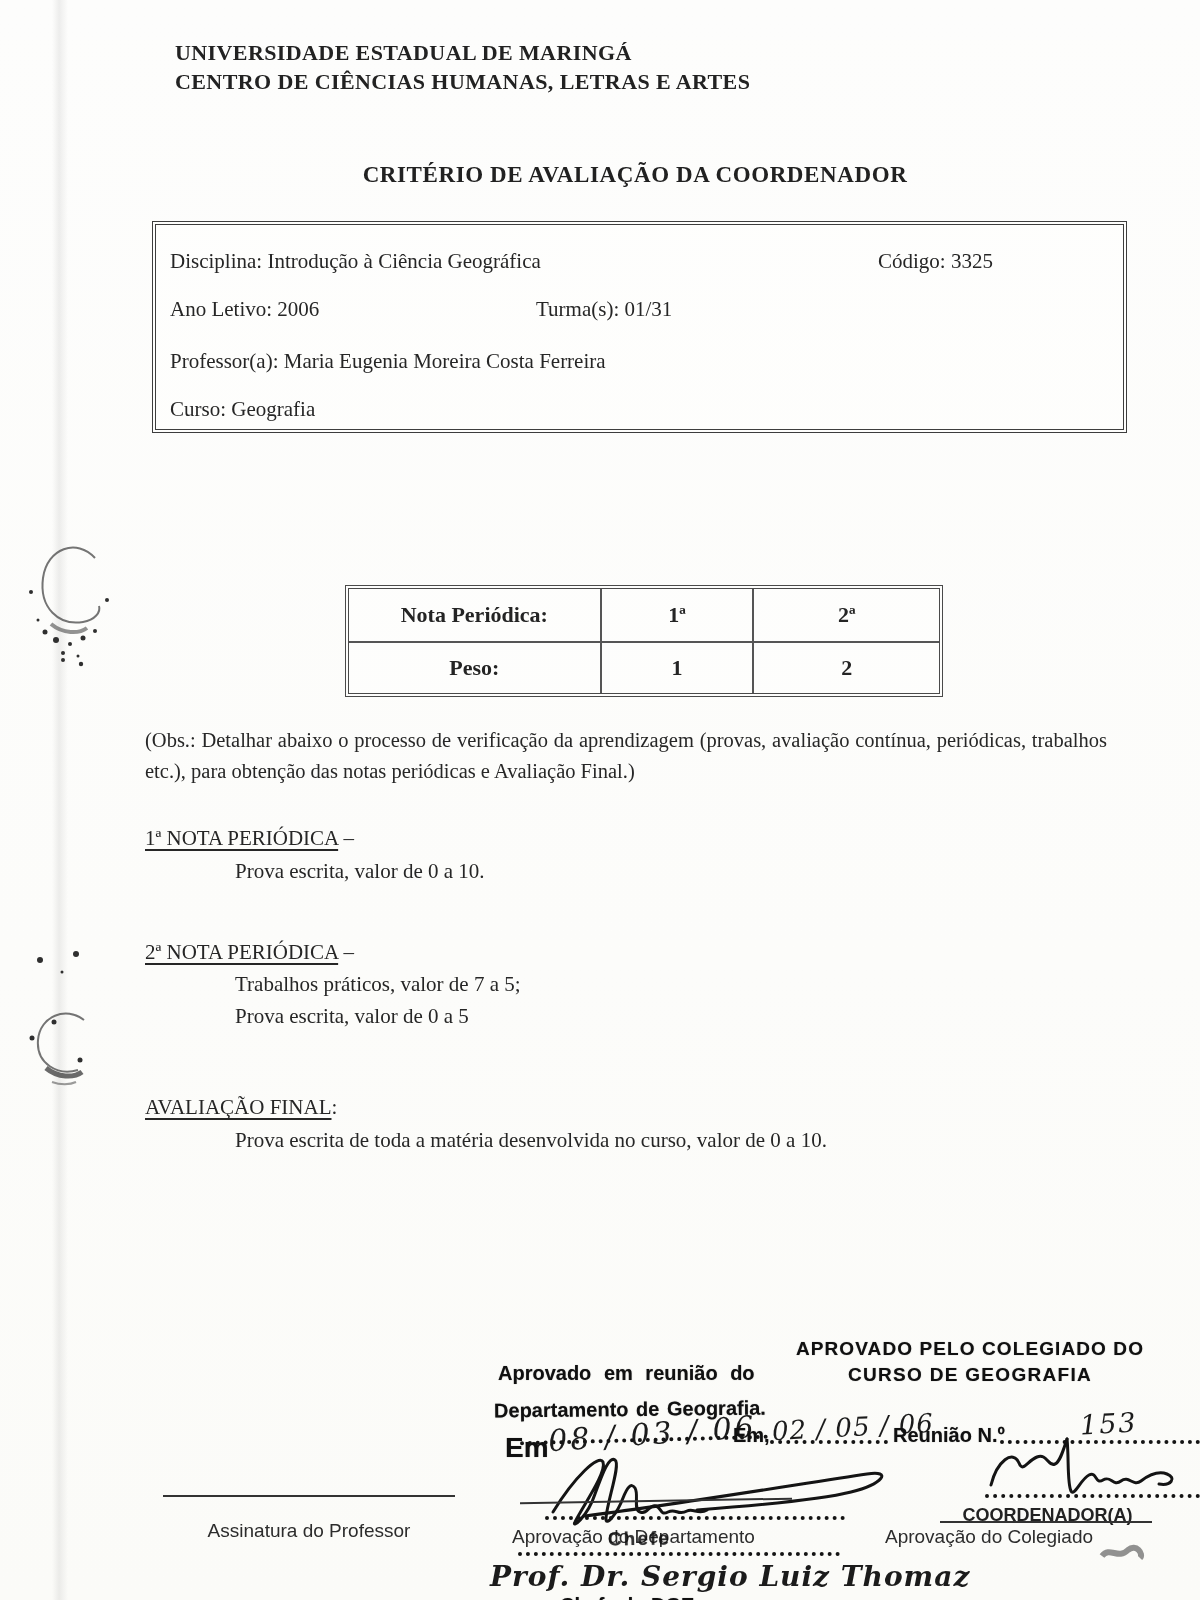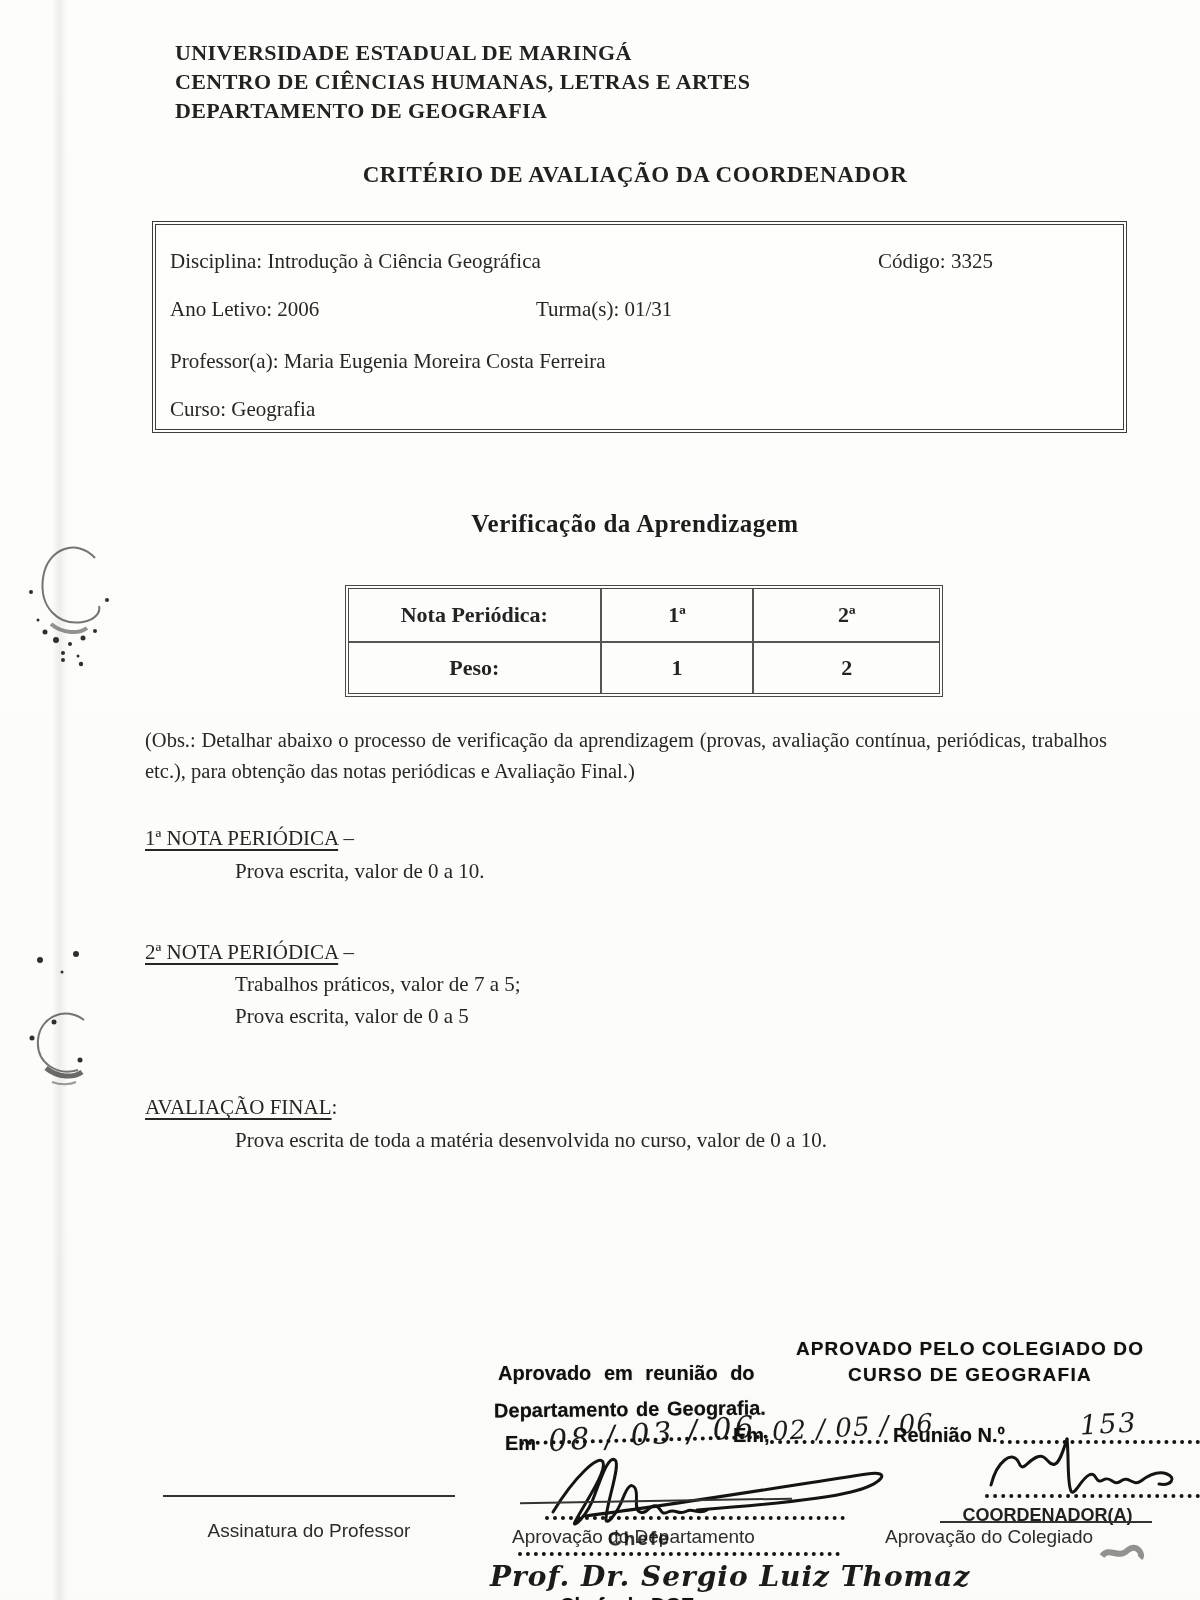--- a/index.html
+++ b/index.html
@@ -43,34 +43,32 @@
 </style>
 </head>
 <body>
 
 <div class="page">
 
   <div class="abs noise-streak"></div>
 
   <div class="abs hdr-line" style="top:20px;">UNIVERSIDADE ESTADUAL DE MARINGÁ</div>
   <div class="abs hdr-line" style="top:49px;">CENTRO DE CIÊNCIAS HUMANAS, LETRAS E ARTES</div>
-  <div class="abs hdr-line" style="top:78px;">DEPARTAMENTO DE GEOGRAFIA</div>
 
   <div class="abs doc-title">CRITÉRIO DE AVALIAÇÃO DA COORDENADOR</div>
 
   <div class="abs info-box">
     <span class="fld" style="left:14px;top:24px;">Disciplina: Introdução à Ciência Geográfica</span>
     <span class="fld" style="left:722px;top:24px;">Código: 3325</span>
     <span class="fld" style="left:14px;top:72px;">Ano Letivo: 2006</span>
     <span class="fld" style="left:380px;top:72px;">Turma(s): 01/31</span>
     <span class="fld" style="left:14px;top:124px;">Professor(a): Maria Eugenia Moreira Costa Ferreira</span>
     <span class="fld" style="left:14px;top:172px;">Curso: Geografia</span>
   </div>
 
-  <div class="abs verif-title">Verificação da Aprendizagem</div>
 
   <table class="abs ntable">
     <tbody>
         <tr>
       <td class="c-label">Nota Periódica:</td>
       <td class="c-one">1ª</td>
       <td class="c-two">2ª</td>
     </tr>
     <tr>
       <td class="c-label">Peso:</td>
@@ -93,21 +91,21 @@
   <div class="abs sec-line" style="left:235px;top:972px;">Trabalhos práticos, valor de 7 a 5;</div>
   <div class="abs sec-line" style="left:235px;top:1004px;">Prova escrita, valor de 0 a 5</div>
 
   <div class="abs sec-head" style="left:145px;top:1095px;">
     <span class="u">AVALIAÇÃO FINAL</span><span>:</span>
   </div>
   <div class="abs sec-line" style="left:235px;top:1128px;">Prova escrita de toda a matéria desenvolvida no curso, valor de 0 a 10.</div>
 
   <div class="abs stamp" style="left:498px;top:1362px;font-size:20px;word-spacing:7px;">Aprovado em reunião do</div>
   <div class="abs stamp" style="left:494px;top:1398px;font-size:20px;word-spacing:2px;transform:rotate(-.6deg);">Departamento de Geografia.</div>
-  <div class="abs stamp" style="left:505px;top:1432px;font-size:20px;">Em</div>
+  <div class="abs stamp" style="left:505px;top:1432px;font-size:28px;">Em</div>
   <div class="abs hand" style="left:548px;top:1416px;font-size:30px;letter-spacing:3px;transform:rotate(-4deg);">08 / 03 / 06</div>
   <div class="abs dotline" style="left:520px;top:1438px;width:248px;transform:rotate(-1.5deg);"></div>
 
   <div class="abs stamp" style="left:790px;top:1338px;width:360px;text-align:center;font-size:19px;letter-spacing:1.1px;">APROVADO PELO COLEGIADO DO</div>
   <div class="abs stamp" style="left:790px;top:1364px;width:360px;text-align:center;font-size:19px;letter-spacing:1.3px;">CURSO DE GEOGRAFIA</div>
   <div class="abs stamp" style="left:733px;top:1424px;font-size:20px;">Em,</div>
   <div class="abs dotline" style="left:770px;top:1440px;width:118px;"></div>
   <div class="abs hand" style="left:772px;top:1412px;font-size:26px;letter-spacing:1px;transform:rotate(-3deg);">02 / 05 / 06</div>
   <div class="abs stamp" style="left:893px;top:1424px;font-size:20px;">Reunião N.º</div>
   <div class="abs dotline" style="left:1000px;top:1440px;width:200px;"></div>

